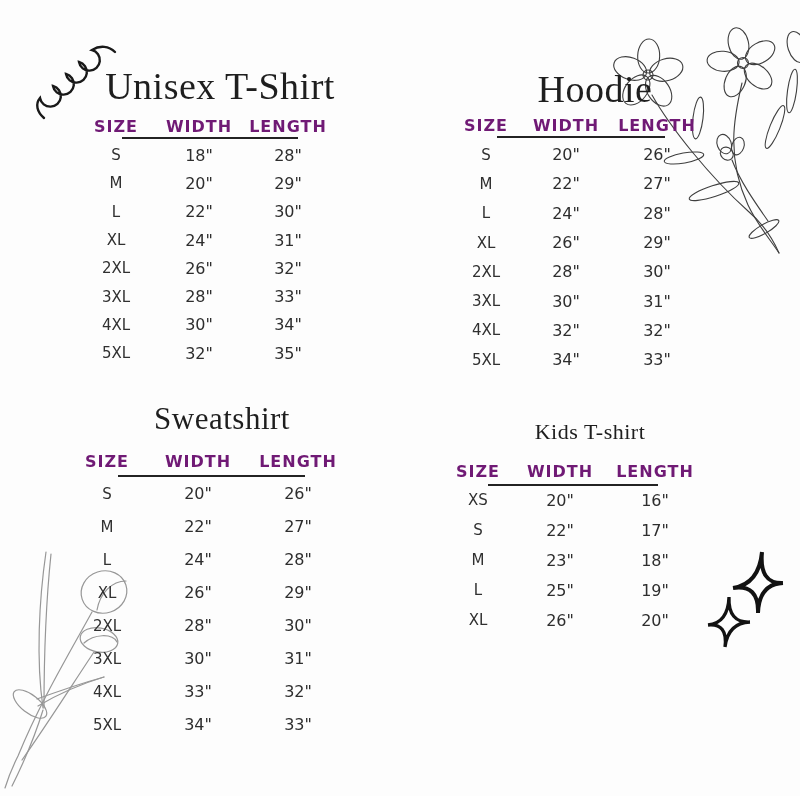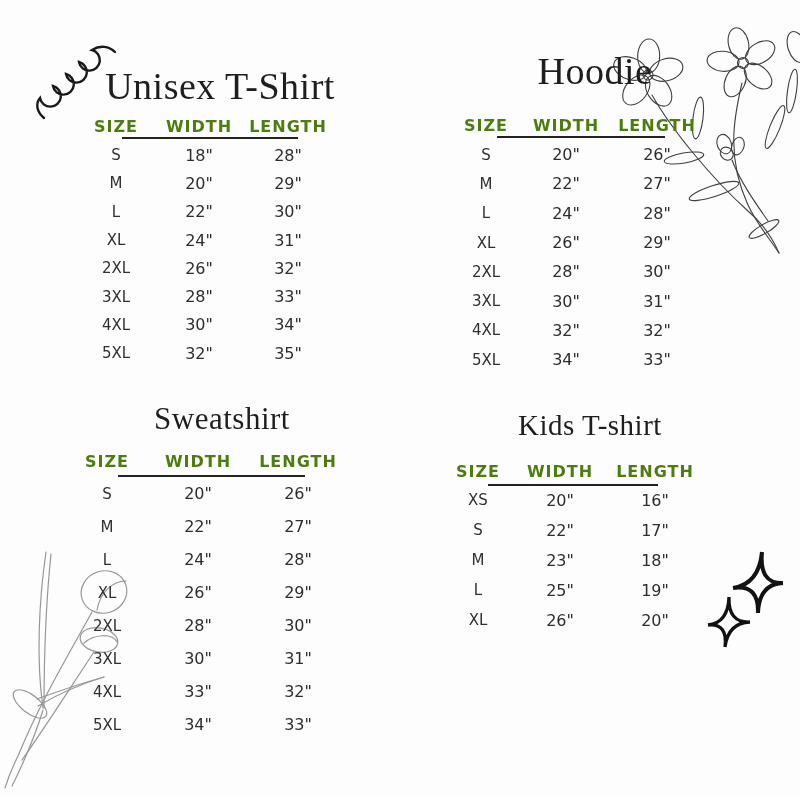--- a/index.html
+++ b/index.html
@@ -14,47 +14,47 @@
   .tulips{left:0;top:540px;width:140px;height:250px}
   .sparkles{left:692px;top:535px;width:105px;height:140px}
 
   
   .chart{position:absolute}
   .title{position:absolute;width:100%;text-align:center;line-height:40px;
          font-family:"Liberation Serif","DejaVu Serif",serif;font-weight:400;
          color:#1e1e1e;letter-spacing:.5px;white-space:nowrap}
   .thead,.tr{display:grid;grid-template-columns:var(--cols);justify-items:center;align-items:center}
   .thead{position:absolute;left:var(--gl);height:20px}
-  .th{font-weight:700;font-size:16px;letter-spacing:1px;color:#4d7c0f;white-space:nowrap}
+  .th{font-weight:700;font-size:16px;letter-spacing:1px;color:#701a75;white-space:nowrap}
   .rule{position:absolute;height:2px;background:#232323}
   .tbody{position:absolute;left:var(--gl)}
   .tr{height:var(--rh)}
   .td{font-size:16px;color:#2e2e2e;white-space:nowrap}
   .td.size{font-size:15px;color:#303030}
 
   #t0{left:80px;top:50px;width:280px;--cols:62px 104px 74px;--gl:5px;--rh:28.3px}
   #t0 .title{top:16px;font-size:38px}
   #t0 .thead{top:66px}
   #t0 .rule{top:87px;left:42px;width:176px}
   #t0 .tbody{top:91px}
 
   #t1{left:455px;top:50px;width:280px;--cols:62px 98px 84px;--gl:0px;--rh:29.3px}
-  #t1 .title{top:1px;font-size:38px}
+  #t1 .title{top:19px;font-size:38px}
   #t1 .thead{top:65px}
   #t1 .rule{top:86px;left:42px;width:168px}
   #t1 .tbody{top:90px}
 
   #t2{left:72px;top:390px;width:300px;--cols:64px 118px 82px;--gl:3px;--rh:33px}
   #t2 .title{top:9px;font-size:31px}
   #t2 .thead{top:61px}
   #t2 .rule{top:85px;left:46px;width:187px}
   #t2 .tbody{top:87px}
 
   #t3{left:445px;top:400px;width:290px;--cols:60px 104px 86px;--gl:3px;--rh:30px}
-  #t3 .title{top:5px;font-size:29px}
+  #t3 .title{top:12px;font-size:22px}
   #t3 .thead{top:61px}
   #t3 .rule{top:84px;left:43px;width:170px}
   #t3 .tbody{top:85px}
 </style>
 </head>
 <body>
 
 <div class="canvas">
 
   <svg class="deco spiral" viewBox="0 0 95 80" aria-hidden="true">

